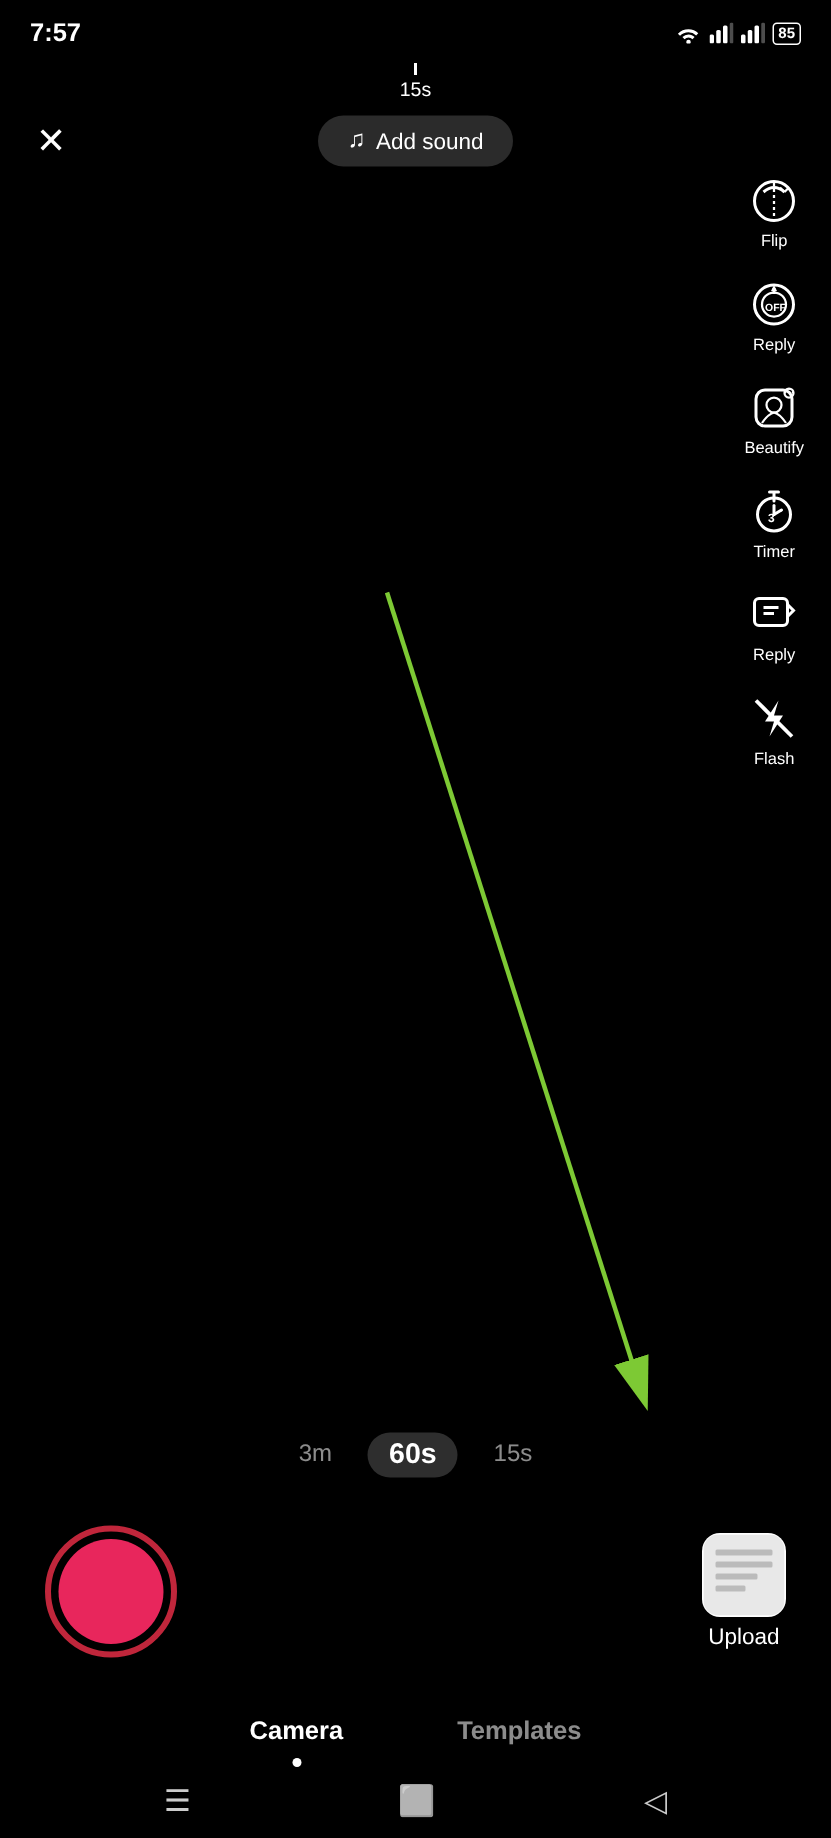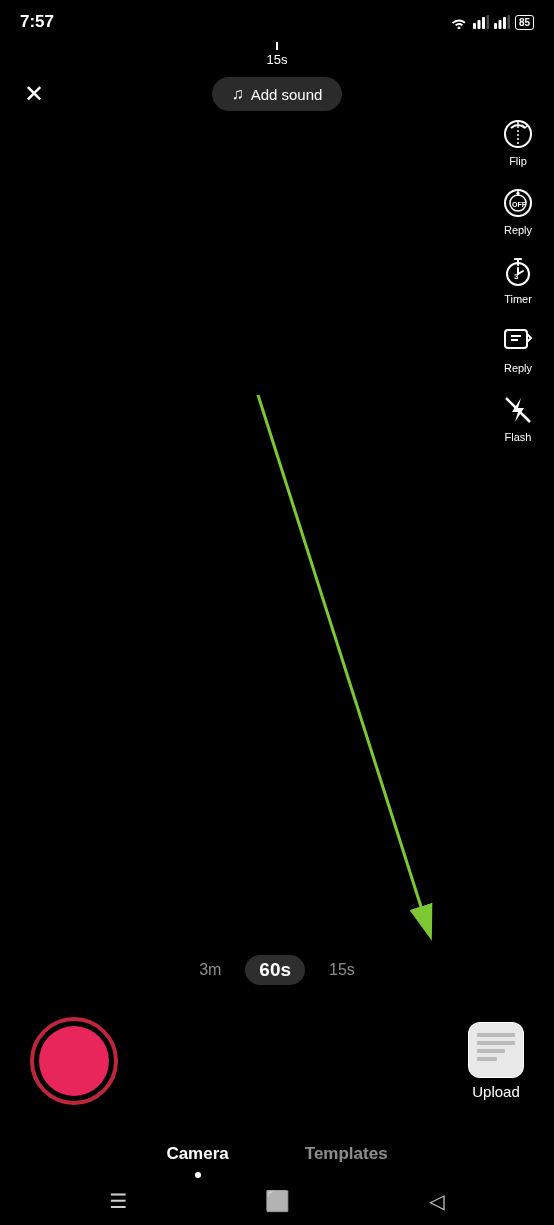--- a/index.html
+++ b/index.html
@@ -382,20 +382,32 @@
         <circle cx="16" cy="16" r="8" fill="none" stroke="white" stroke-width="1.5"></circle>
         <text x="10" y="20" font-size="7" fill="white" font-weight="bold">OFF</text>
         <path d="M16 5 L16 9" stroke="white" stroke-width="2"></path>
         <path d="M16 3 L14 7 L18 7 Z" fill="white"></path>
       </svg>
     </div>
     <span class="tool-label">Reply</span>
   </div>
 
 
+  <div class="tool-item">
+    <div class="tool-icon">
+      <svg width="32" height="32" viewBox="0 0 32 32" fill="white">
+        <rect x="4" y="4" width="24" height="24" rx="6" fill="none" stroke="white" stroke-width="2"></rect>
+        <circle cx="16" cy="14" r="5" fill="none" stroke="white" stroke-width="1.5"></circle>
+        <path d="M8 26 Q12 20 16 19 Q20 20 24 26" fill="none" stroke="white" stroke-width="1.5"></path>
+        <circle cx="26" cy="6" r="3" fill="none" stroke="white" stroke-width="1.5"></circle>
+        <path d="M24 6 L23 5 M26 4 L26 3 M28 6 L29 5" stroke="white" stroke-width="1"></path>
+      </svg>
+    </div>
+    <span class="tool-label">Beautify</span>
+  </div>
 
   <div class="tool-item">
     <div class="tool-icon">
       <svg width="32" height="32" viewBox="0 0 32 32" fill="white">
         <circle cx="16" cy="18" r="11" fill="none" stroke="white" stroke-width="2"></circle>
         <path d="M16 9 L16 3 M13 3 L19 3" stroke="white" stroke-width="2" stroke-linecap="round"></path>
         <path d="M16 18 L16 12" stroke="white" stroke-width="2" stroke-linecap="round"></path>
         <path d="M16 18 L21 15" stroke="white" stroke-width="2" stroke-linecap="round"></path>
         <text x="12" y="23" font-size="8" fill="white" font-weight="bold">3</text>
       </svg>

